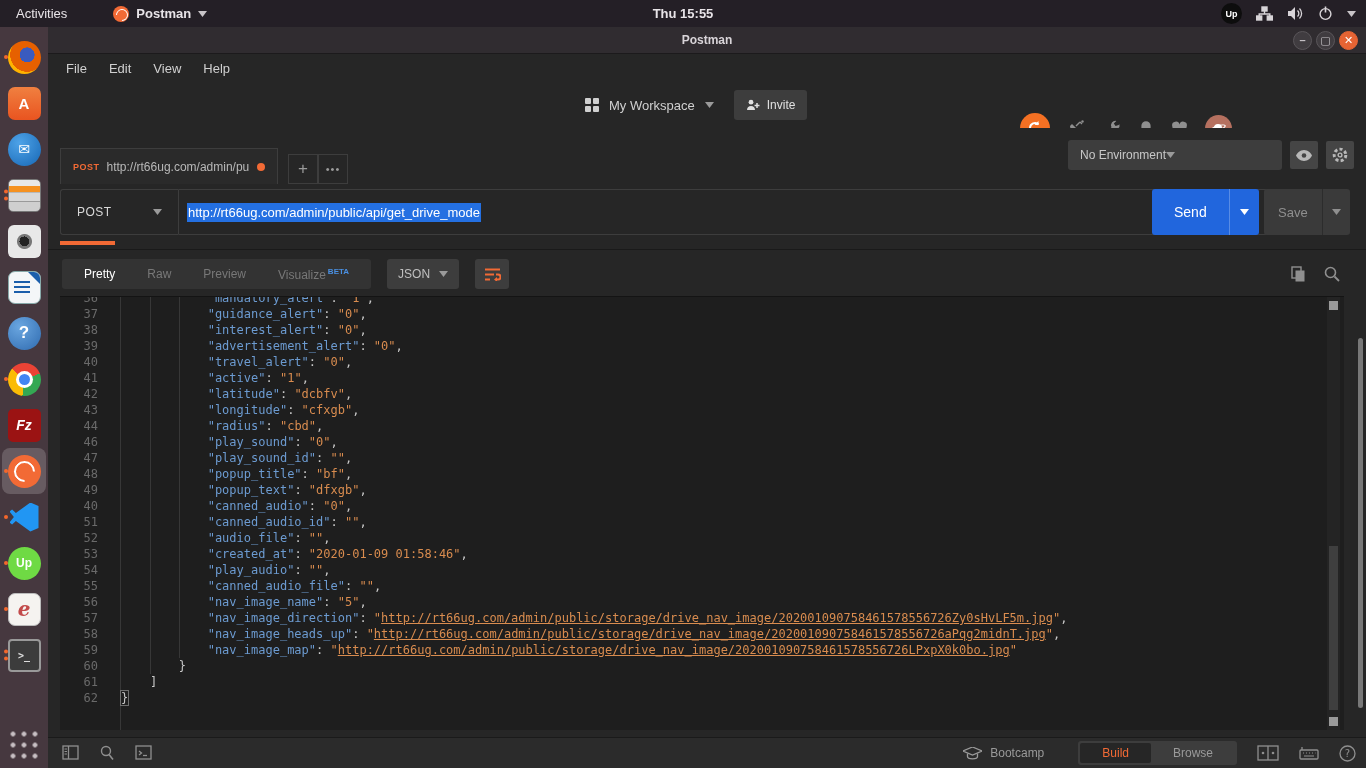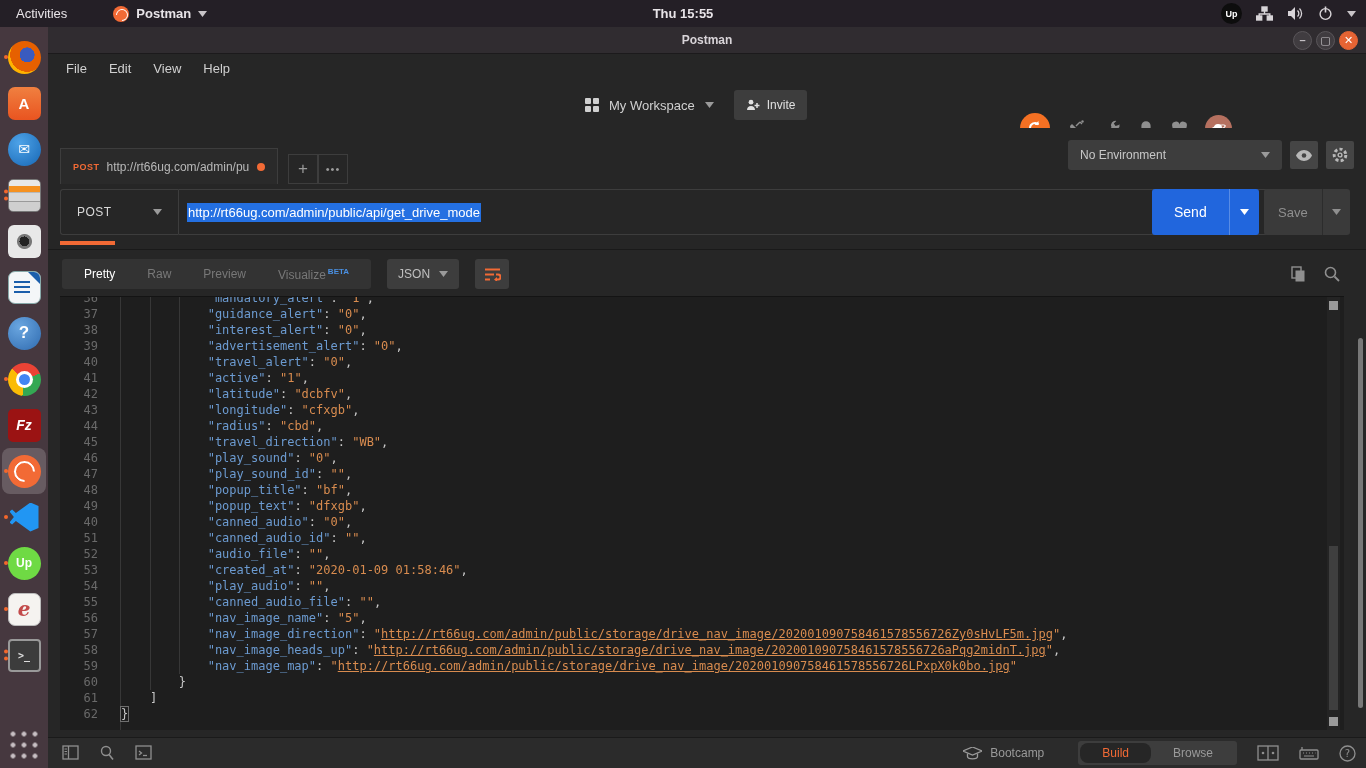--- a/index.html
+++ b/index.html
@@ -84,21 +84,21 @@
   .tabrow { position:absolute; left:0; top:101px; right:0; height:56px; background:#262626; }
   .tabstrip { position:absolute; left:12px; bottom:0; height:36px; display:flex; align-items:flex-end; }
   .tab { height:36px; background:#2a2a2a; border:1px solid #3d3d3d; border-bottom:none; display:flex; align-items:center; gap:7px; padding:0 12px; width:218px; }
   .tab-method { color:#f26a35; font-size:9px; font-weight:bold; letter-spacing:.5px; }
   .tab-title { color:#b8b8b8; font-size:12px; white-space:nowrap; overflow:hidden; max-width:155px; }
   .tab-dot { width:8px; height:8px; border-radius:50%; background:#f26a35; flex:0 0 auto; }
   .tab-sq { height:30px; margin-bottom:0; background:#262626; border:1px solid #3d3d3d; display:flex; align-items:center; justify-content:center; color:#9a9a9a; }
   .tab-plus { width:30px; margin-left:10px; font-size:17px; }
   .tab-more { width:30px; font-size:11px; letter-spacing:1px; }
   .envbar { position:absolute; right:12px; top:12px; display:flex; align-items:center; gap:8px; }
-  .env-select { width:214px; height:30px; background:#3d3d3d; border-radius:3px; color:#c8c8c8; font-size:12px; display:flex; align-items:center; padding:0 12px; justify-content:space-between; }
+  .env-select { width:214px; height:30px; background:#3d3d3d; border-radius:3px; color:#c8c8c8; font-size:12px; display:flex; align-items:center; padding:0 12px; justify-content:flex-start; }
   .env-btn { width:28px; height:28px; background:#454545; border-radius:2px; display:flex; align-items:center; justify-content:center; color:#b8b8b8; }
 
   
   .reqrow { position:absolute; left:0; top:157px; right:0; height:56px; }
   .method-select { position:absolute; left:12px; top:5px; width:118px; height:46px; background:#262626; border:1px solid #3d3d3d; border-right:none; border-radius:3px 0 0 3px; display:flex; align-items:center; justify-content:space-between; padding:0 16px; color:#d8d8d8; font-size:12px; letter-spacing:.5px; }
   .url-field { position:absolute; left:130px; top:5px; width:1116px; height:46px; background:#262626; border:1px solid #3d3d3d; border-radius:0 3px 3px 0; display:flex; align-items:center; padding:0 8px; font-size:13px; }
   .url-sel { background:#2470e2; color:#fff; padding:2px 1px; }
   .btn-send { position:absolute; left:1104px; top:5px; height:46px; background:#2166dd; color:#fff; font-size:14px; border-radius:3px; display:flex; }
   .btn-send .seg { padding:0 22px; display:flex; align-items:center; height:100%; }
   .btn-send .caret-seg { border-left:1px solid rgba(255,255,255,.25); padding:0 10px; display:flex; align-items:center; }
@@ -137,21 +137,21 @@
   .sb-cap.top { top:4px; } .sb-cap.bot { bottom:4px; }
   .sb-thumb { position:absolute; left:2px; width:9px; top:249px; height:164px; background:#3f3f3f; }
   .win-scrollbar { position:absolute; right:3px; top:311px; width:5px; height:370px; background:#787878; border-radius:3px; }
 
   
   .statusbar { position:absolute; left:0; right:0; bottom:0; height:31px; background:#2b2b2b; border-top:1px solid #1a1a1a; display:flex; align-items:center; color:#8f8f8f; font-size:12px; }
   .sb-left { display:flex; gap:20px; margin-left:14px; }
   .sb-right { position:absolute; right:10px; display:flex; align-items:center; gap:20px; }
   .bootcamp { display:flex; align-items:center; gap:8px; color:#9a9a9a; }
   .seg-toggle { display:flex; background:#3d3d3d; border-radius:3px; padding:2px; height:24px; margin-left:14px; }
-  .seg-toggle .seg-item { padding:0 22px; display:flex; align-items:center; border-radius:8px; color:#9a9a9a; }
+  .seg-toggle .seg-item { padding:0 22px; display:flex; align-items:center; border-radius:2px; color:#9a9a9a; }
   .seg-toggle .seg-item.active { background:#262626; color:#f26a35; }
   svg { flex:0 0 auto; }
 </style>
 </head>
 <body>
 
 <div class="screen">
 
   <div class="topbar">
     <span class="tb-activities">Activities</span>
@@ -494,24 +494,20 @@
           </div>
           <div class="code-line">
             <span class="ln">43</span>
             <span class="cc"><span class="guide"></span><span class="guide b"></span><span class="guide b"></span><span class="k">"longitude"</span><span class="p">: </span><span class="v">"</span><span class="v">cfxgb</span><span class="v">"</span><span class="p">,</span></span>
           </div>
           <div class="code-line">
             <span class="ln">44</span>
             <span class="cc"><span class="guide"></span><span class="guide b"></span><span class="guide b"></span><span class="k">"radius"</span><span class="p">: </span><span class="v">"</span><span class="v">cbd</span><span class="v">"</span><span class="p">,</span></span>
           </div>
           <div class="code-line">
-            <span class="ln">45</span>
-            <span class="cc"><span class="guide"></span><span class="guide b"></span><span class="guide b"></span><span class="k">"travel_direction"</span><span class="p">: </span><span class="v">"</span><span class="v">WB</span><span class="v">"</span><span class="p">,</span></span>
-          </div>
-          <div class="code-line">
             <span class="ln">46</span>
             <span class="cc"><span class="guide"></span><span class="guide b"></span><span class="guide b"></span><span class="k">"play_sound"</span><span class="p">: </span><span class="v">"</span><span class="v">0</span><span class="v">"</span><span class="p">,</span></span>
           </div>
           <div class="code-line">
             <span class="ln">47</span>
             <span class="cc"><span class="guide"></span><span class="guide b"></span><span class="guide b"></span><span class="k">"play_sound_id"</span><span class="p">: </span><span class="v">"</span><span class="v"></span><span class="v">"</span><span class="p">,</span></span>
           </div>
           <div class="code-line">
             <span class="ln">48</span>
             <span class="cc"><span class="guide"></span><span class="guide b"></span><span class="guide b"></span><span class="k">"popup_title"</span><span class="p">: </span><span class="v">"</span><span class="v">bf</span><span class="v">"</span><span class="p">,</span></span>

